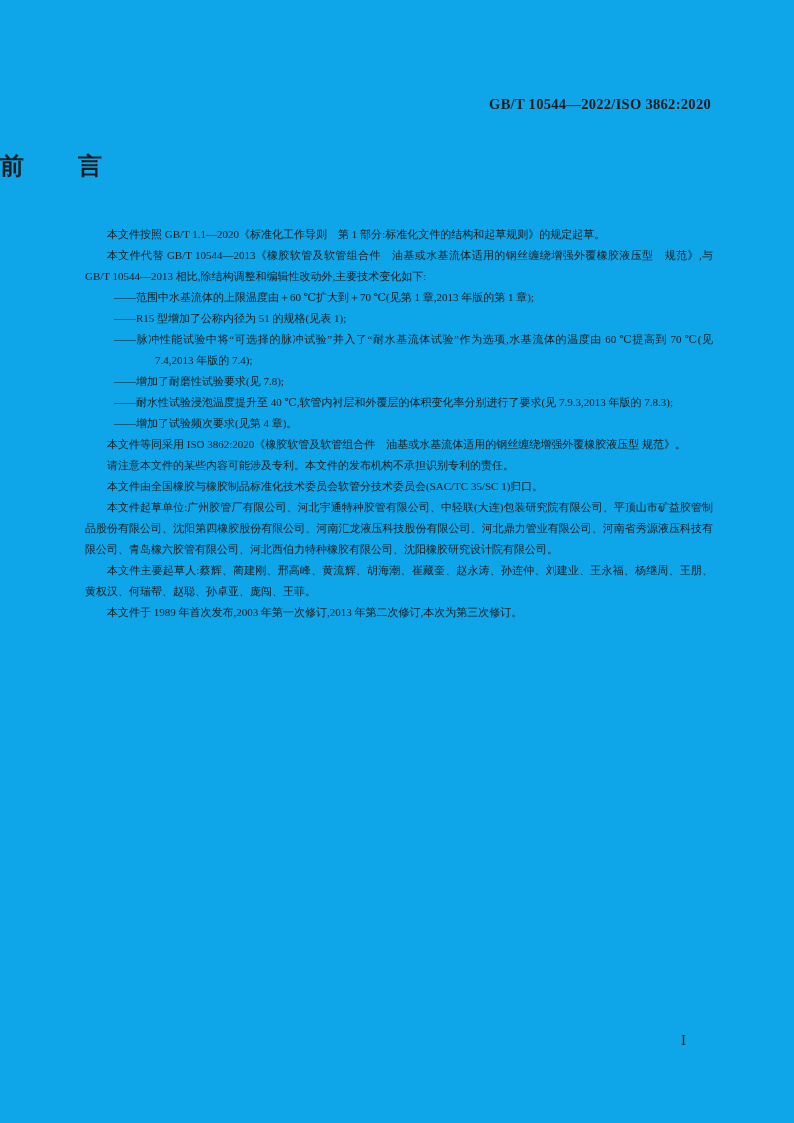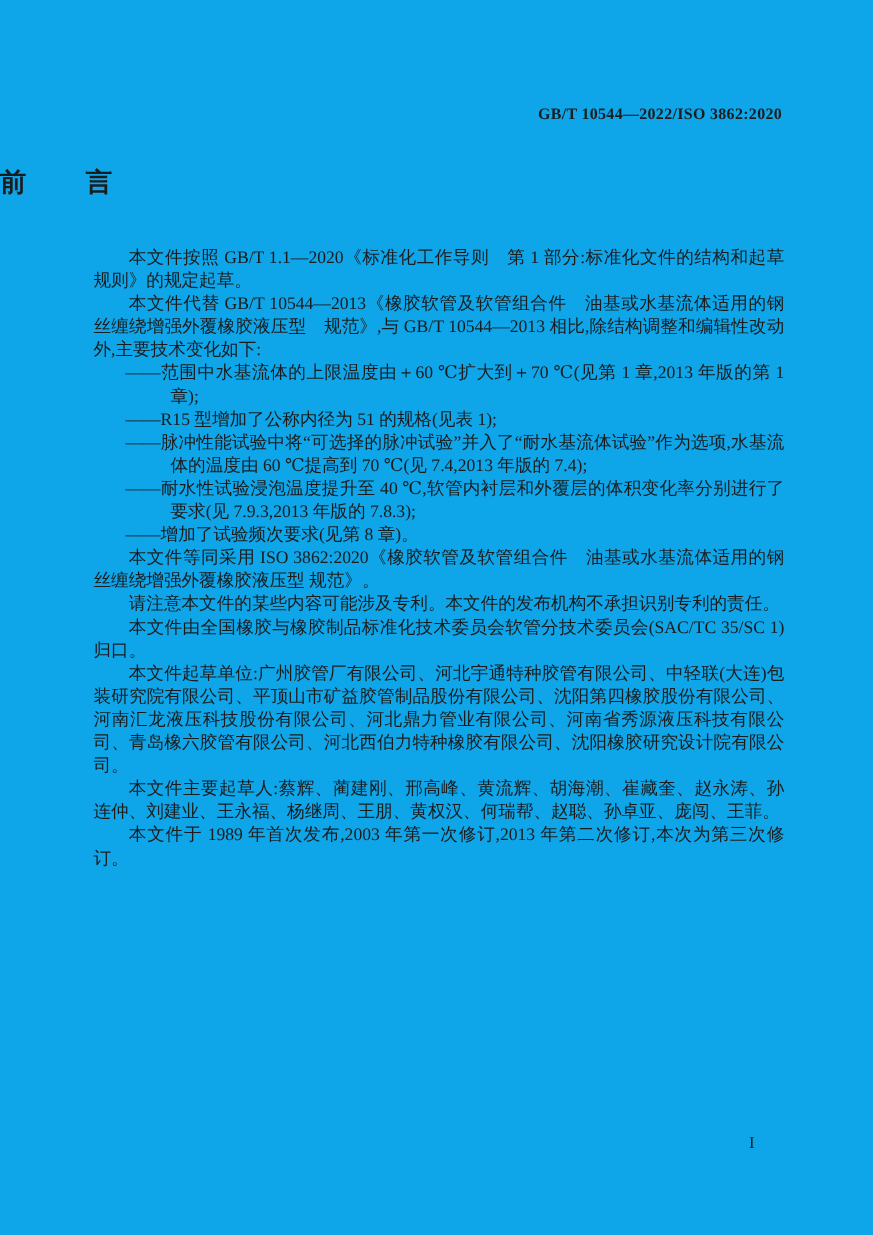--- a/index.html
+++ b/index.html
@@ -34,21 +34,21 @@
     font-size: 24px;
     font-weight: bold;
     font-family: "Liberation Sans", "DejaVu Sans", sans-serif;
     letter-spacing: 2px;
   }
   .body-block {
     position: absolute;
     top: 224px;
     left: 85px;
     width: 628px;
-    font-size: 16px;
+    font-size: 11px;
     line-height: 21px;
     text-align: justify;
   }
   .body-block p {
     margin: 0;
   }
   .para {
     text-indent: 2em;
   }
   .item {
@@ -70,22 +70,23 @@
   <div class="std-code">GB/T 10544—2022/ISO 3862:2020</div>
 
   <h1 class="doc-title">前　　言</h1>
 
   <div class="body-block">
     <p class="para">本文件按照 GB/T 1.1—2020《标准化工作导则　第 1 部分:标准化文件的结构和起草规则》的规定起草。</p>
     <p class="para">本文件代替 GB/T 10544—2013《橡胶软管及软管组合件　油基或水基流体适用的钢丝缠绕增强外覆橡胶液压型　规范》,与 GB/T 10544—2013 相比,除结构调整和编辑性改动外,主要技术变化如下:</p>
     <p class="item">——范围中水基流体的上限温度由＋60 ℃扩大到＋70 ℃(见第 1 章,2013 年版的第 1 章);</p>
     <p class="item">——R15 型增加了公称内径为 51 的规格(见表 1);</p>
     <p class="item">——脉冲性能试验中将“可选择的脉冲试验”并入了“耐水基流体试验”作为选项,水基流体的温度由 60 ℃提高到 70 ℃(见 7.4,2013 年版的 7.4);</p>
+    <p class="item">——增加了耐磨性试验要求(见 7.8);</p>
     <p class="item">——耐水性试验浸泡温度提升至 40 ℃,软管内衬层和外覆层的体积变化率分别进行了要求(见 7.9.3,2013 年版的 7.8.3);</p>
-    <p class="item">——增加了试验频次要求(见第 8 章)。</p>
+    <p class="item">——增加了试验频次要求(见第 4 章)。</p>
     <p class="para">本文件等同采用 ISO 3862:2020《橡胶软管及软管组合件　油基或水基流体适用的钢丝缠绕增强外覆橡胶液压型 规范》。</p>
     <p class="para">请注意本文件的某些内容可能涉及专利。本文件的发布机构不承担识别专利的责任。</p>
     <p class="para">本文件由全国橡胶与橡胶制品标准化技术委员会软管分技术委员会(SAC/TC 35/SC 1)归口。</p>
     <p class="para">本文件起草单位:广州胶管厂有限公司、河北宇通特种胶管有限公司、中轻联(大连)包装研究院有限公司、平顶山市矿益胶管制品股份有限公司、沈阳第四橡胶股份有限公司、河南汇龙液压科技股份有限公司、河北鼎力管业有限公司、河南省秀源液压科技有限公司、青岛橡六胶管有限公司、河北西伯力特种橡胶有限公司、沈阳橡胶研究设计院有限公司。</p>
     <p class="para">本文件主要起草人:蔡辉、蔺建刚、邢高峰、黄流辉、胡海潮、崔藏奎、赵永涛、孙连仲、刘建业、王永福、杨继周、王朋、黄权汉、何瑞帮、赵聪、孙卓亚、庞闯、王菲。</p>
     <p class="para">本文件于 1989 年首次发布,2003 年第一次修订,2013 年第二次修订,本次为第三次修订。</p>
   </div>
 
   <div class="page-no">I</div>
 

